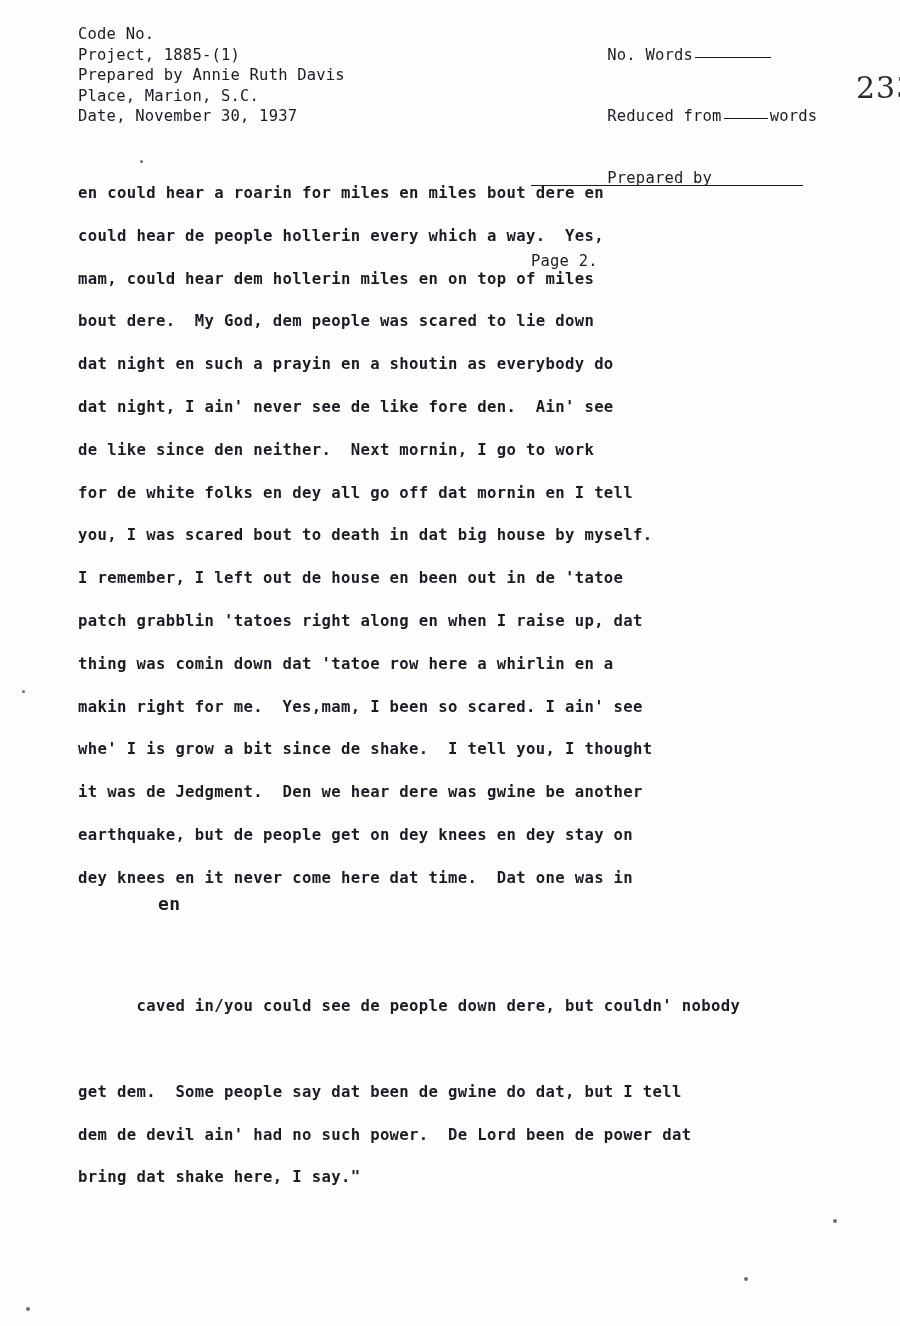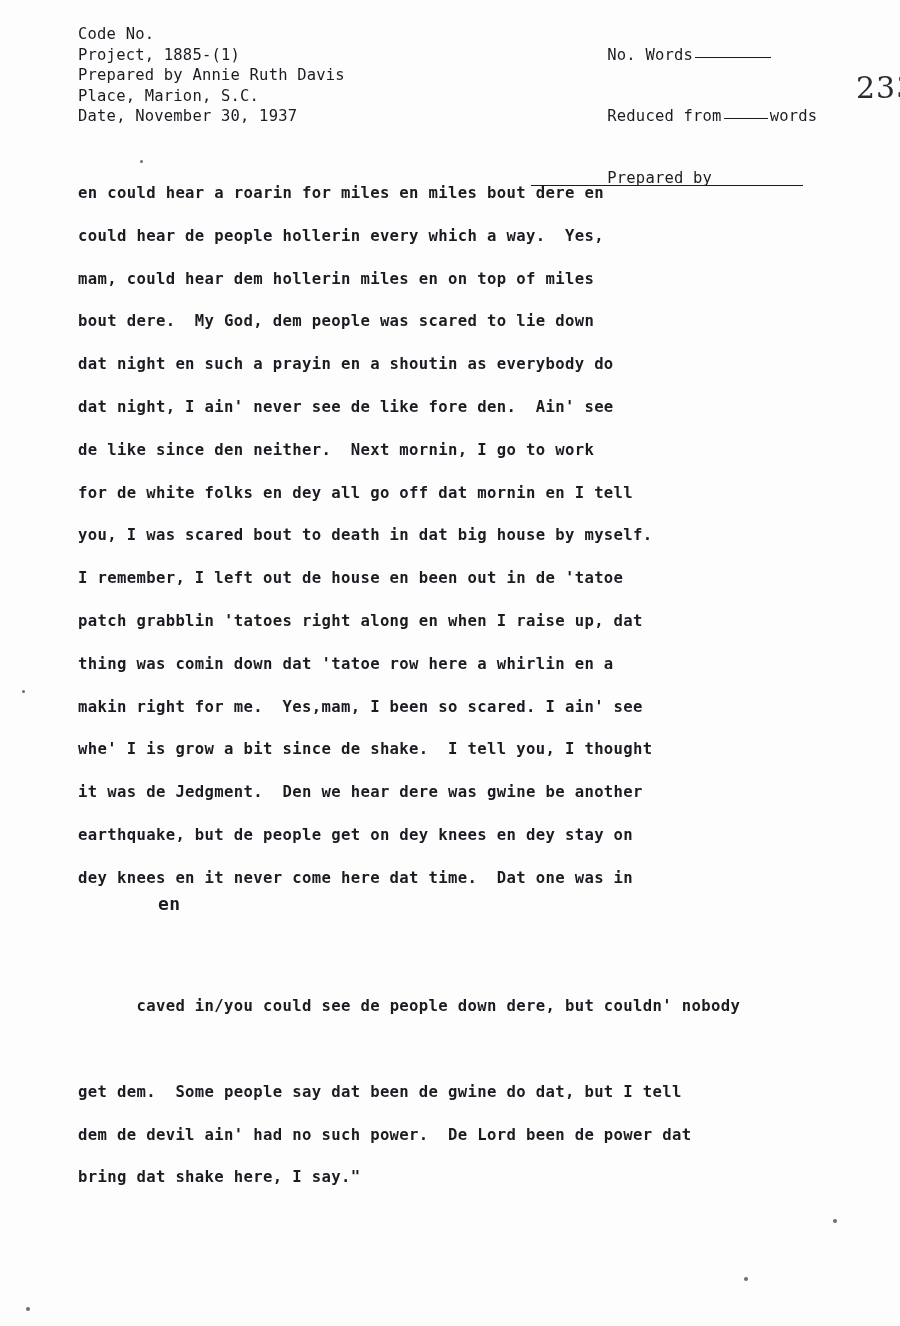--- a/index.html
+++ b/index.html
@@ -132,20 +132,21 @@
       <div class="line">
         <span>No. Words</span><span class="rule rule-words"></span>
       </div>
       <div class="line">
         <span>Reduced from</span><span class="rule rule-from"></span><span>words</span>
       </div>
       <div class="line">
         <span>Prepared by</span>
         <span class="rule-rewritten"></span>
       </div>
+      <div class="line page-no-line">Page 2.</div>
     </div>
 
     <div class="folio">233</div>
   </div>
 
   <div class="body-text">
     <div class="tline">en could hear a roarin for miles en miles bout dere en</div>
     <div class="tline">could hear de people hollerin every which a way.  Yes,</div>
     <div class="tline">mam, could hear dem hollerin miles en on top of miles</div>
     <div class="tline">bout dere.  My God, dem people was scared to lie down</div>

